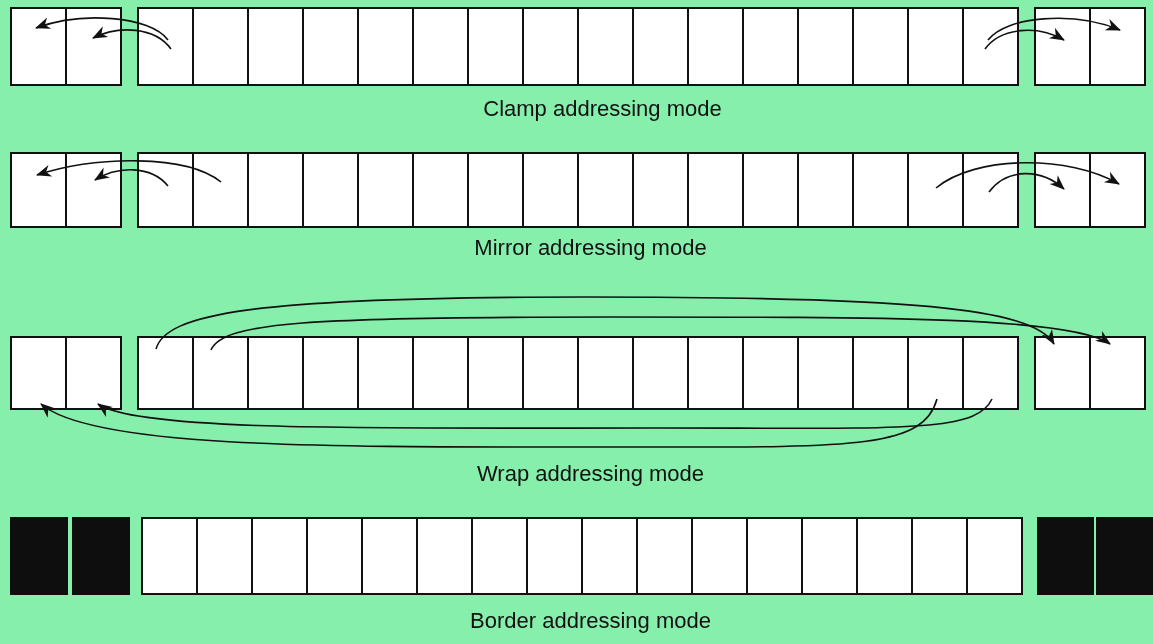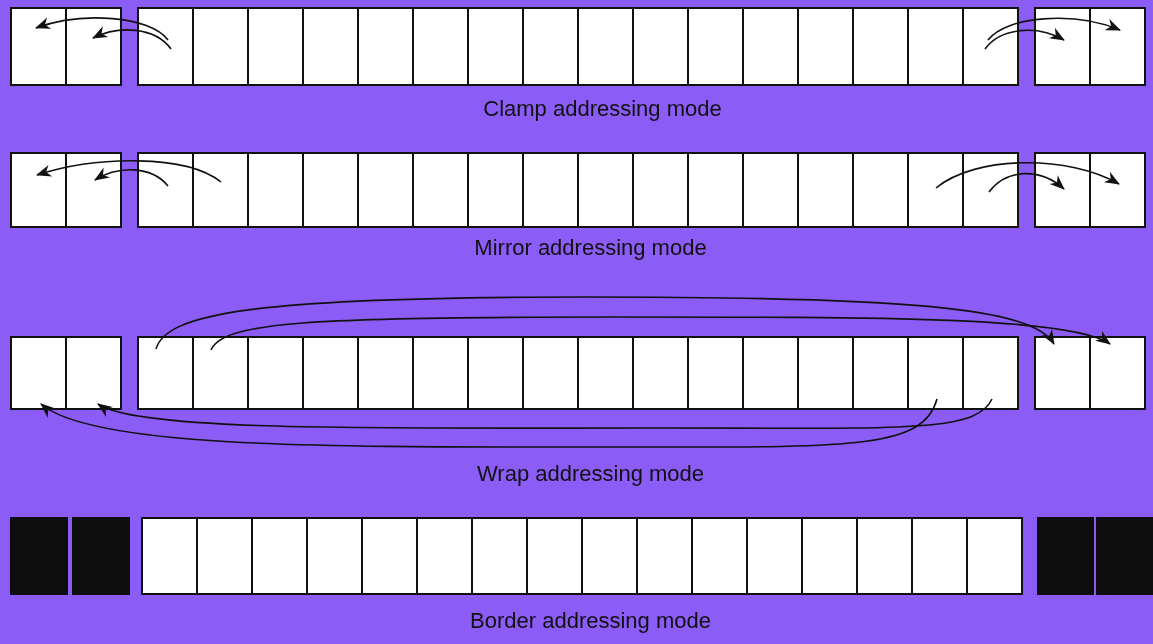--- a/index.html
+++ b/index.html
@@ -1,19 +1,19 @@
 <!DOCTYPE html>
 <html><head>
 <meta charset="utf-8">
 <style>
   html,body{margin:0;padding:0;background:#ffffff;}
   #canvas{
     position:relative;
     width:1153px;height:644px;
-    background:#8b5cf6;
+    background:#86efac;
     overflow:hidden;
     font-family:"Liberation Sans", sans-serif;
   }
   #diagram-svg{position:absolute;left:0;top:0;}
   .label{
     position:absolute;
     left:0;width:100%;
     text-align:center;
     font-size:22px;
     line-height:26px;

